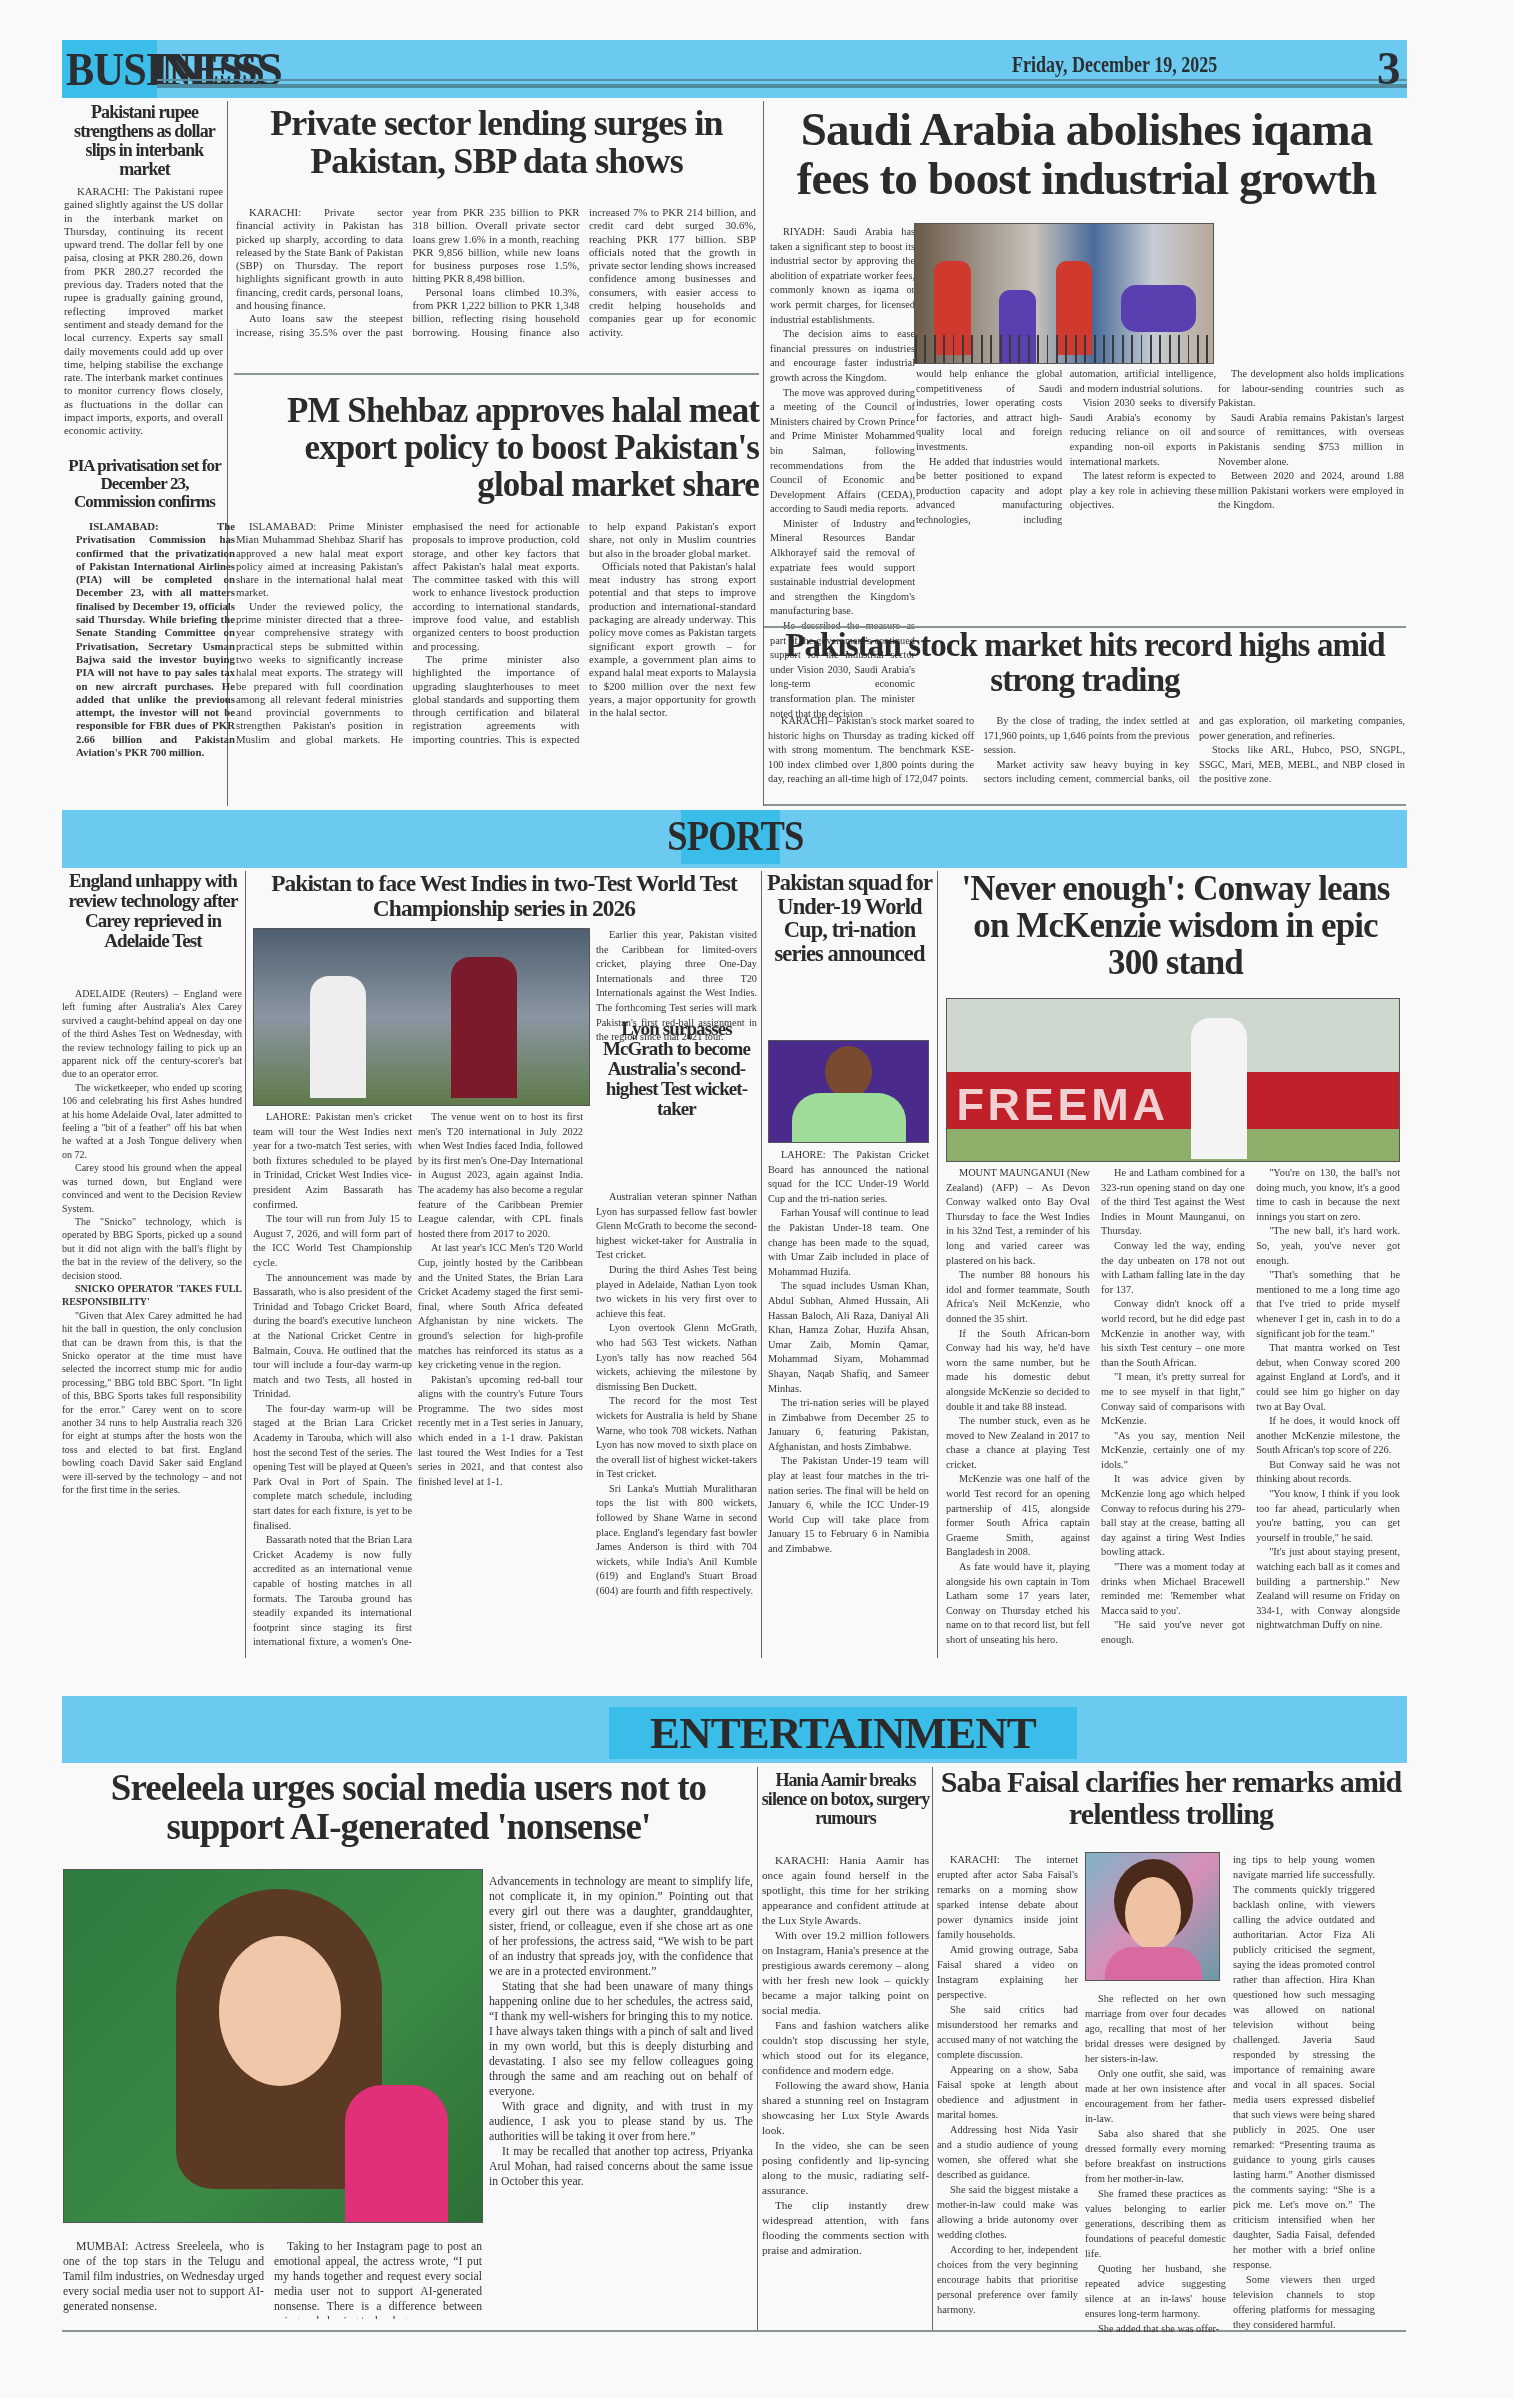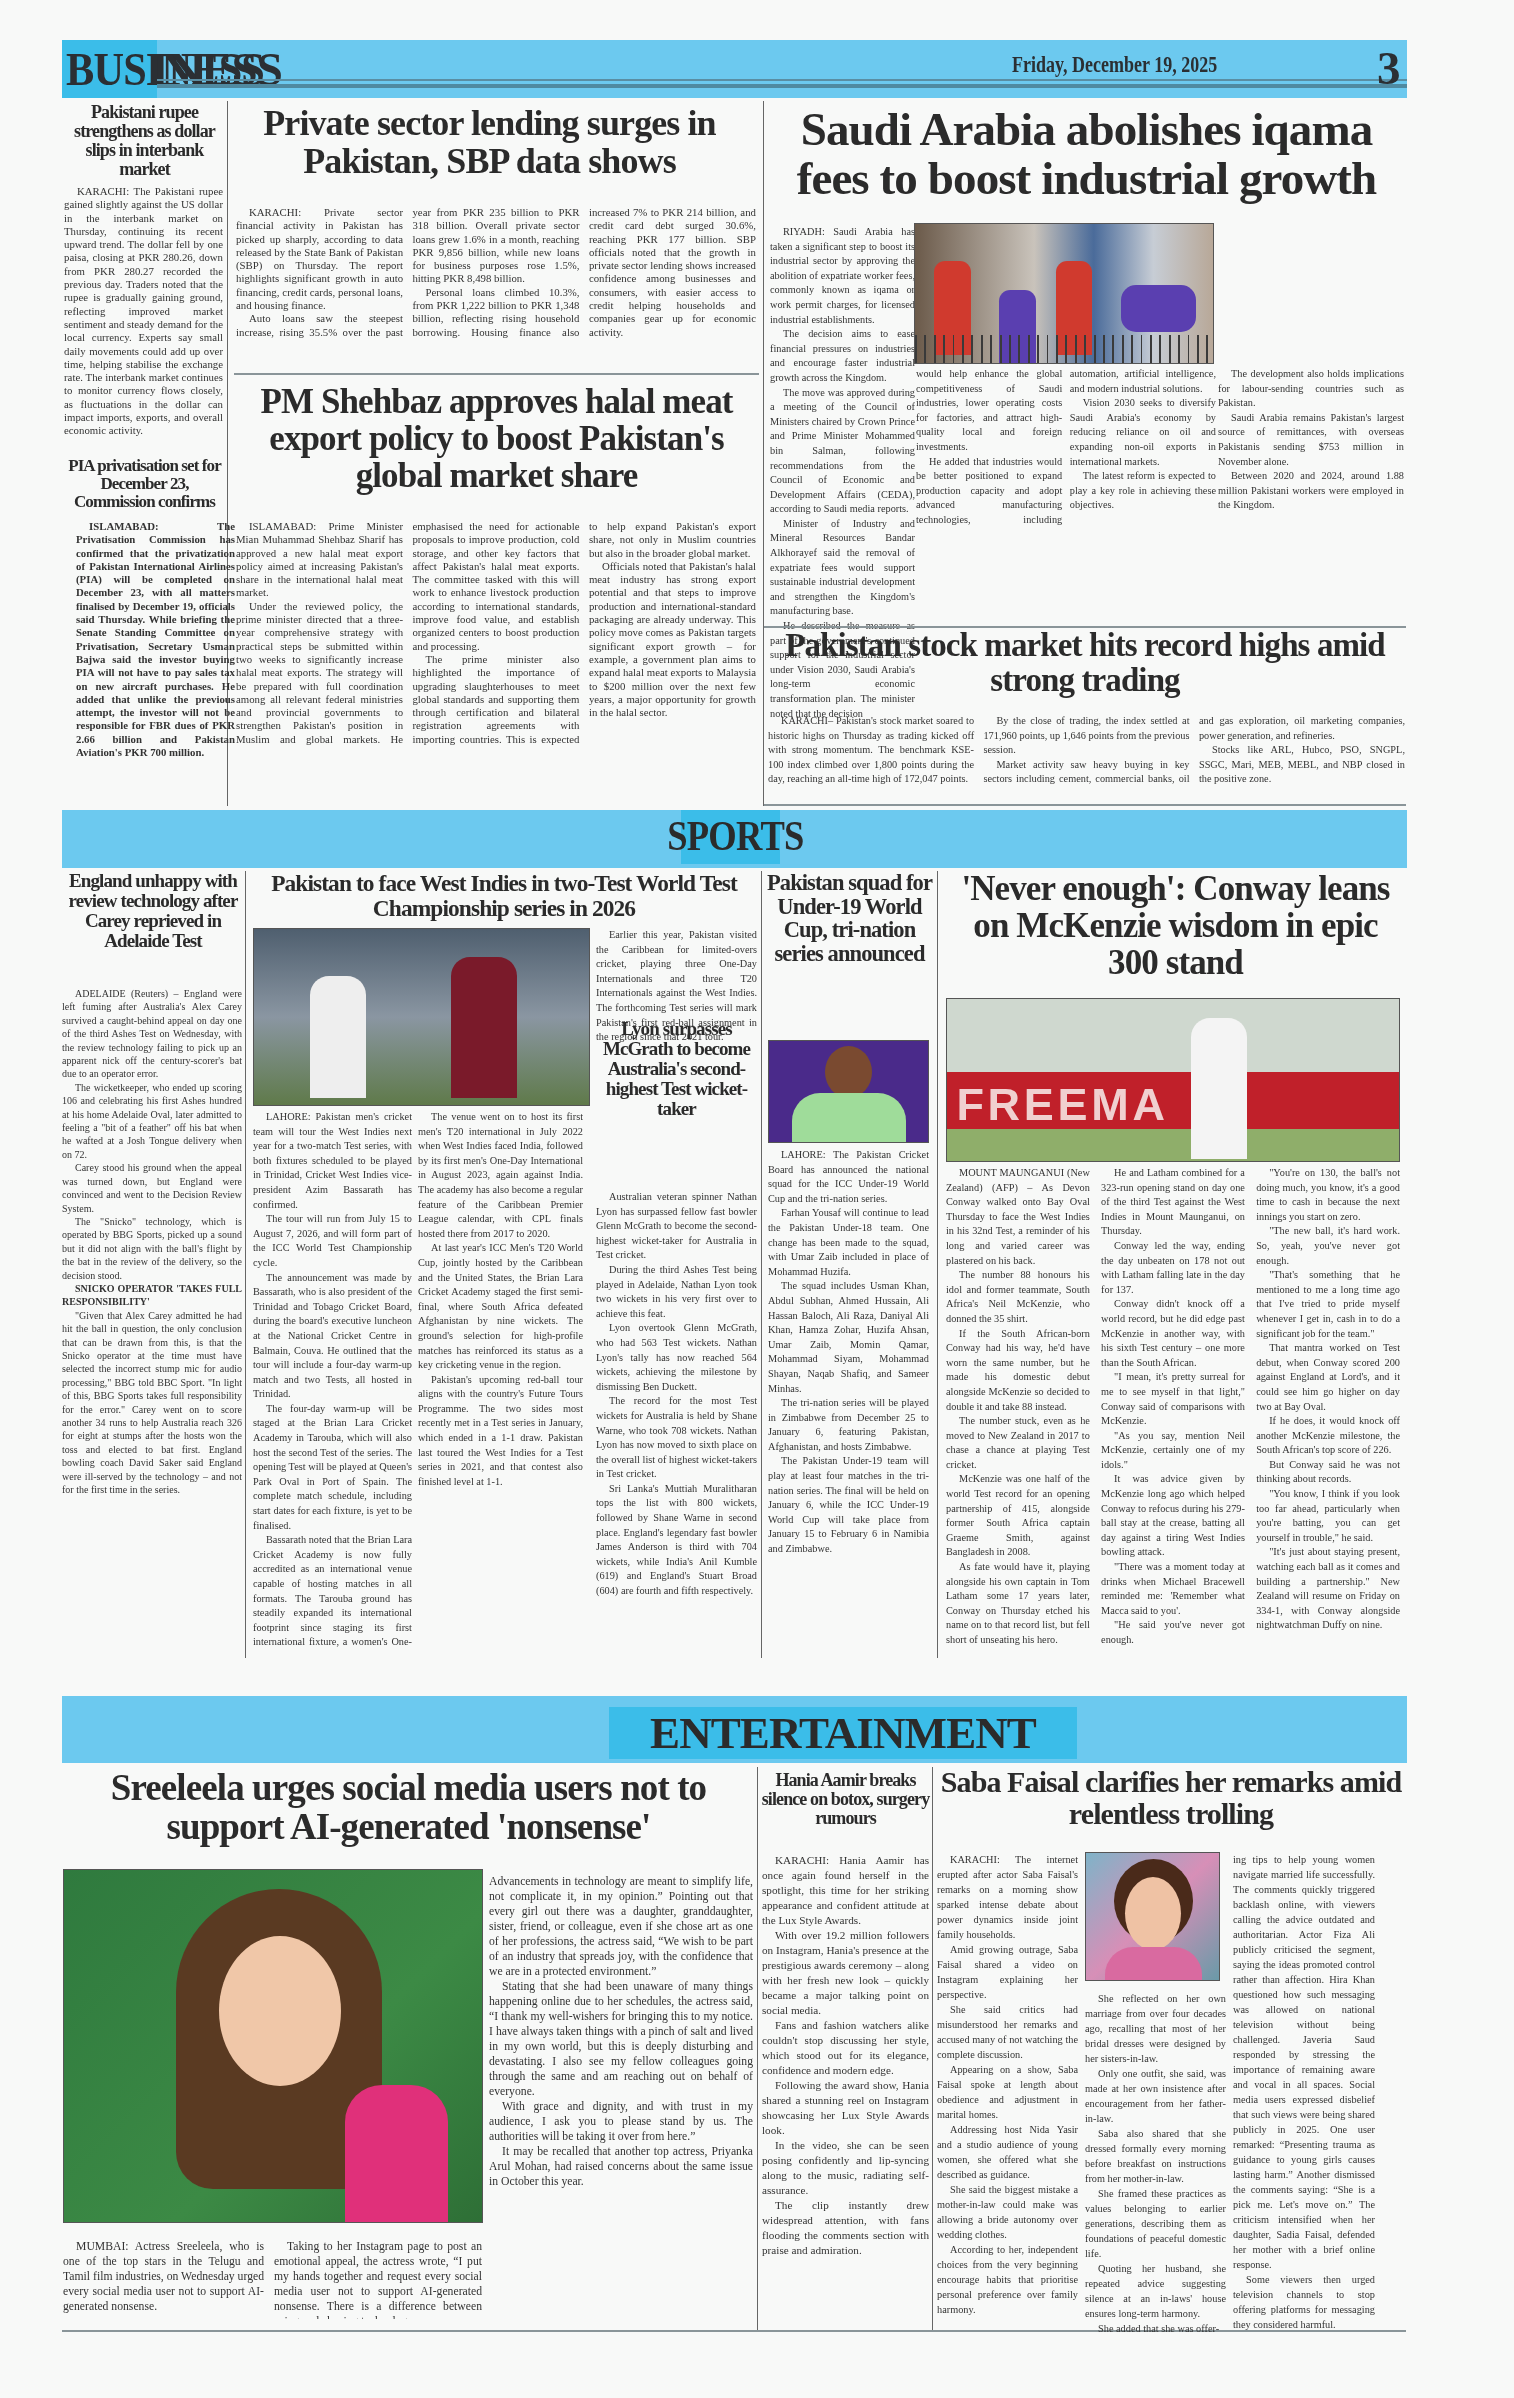--- a/index.html
+++ b/index.html
@@ -35,29 +35,29 @@
 <div class="abs hl" style="left:64px;top:103px;width:161px;font-size:18px;">Pakistani rupee strengthens as dollar slips in interbank market</div>
 <div class="abs txt" style="left:64px;top:185px;width:159px;">
   <p>KARACHI: The Pakistani rupee gained slightly against the US dollar in the interbank market on Thursday, continuing its recent upward trend. The dollar fell by one paisa, closing at PKR 280.26, down from PKR 280.27 recorded the previous day. Traders noted that the rupee is gradually gaining ground, reflecting improved market sentiment and steady demand for the local currency. Experts say small daily movements could add up over time, helping stabilise the exchange rate. The interbank market continues to monitor currency flows closely, as fluctuations in the dollar can impact imports, exports, and overall economic activity.</p>
 </div>
 
 <div class="abs hl" style="left:64px;top:457px;width:161px;font-size:17px;">PIA privatisation set for December 23, Commission confirms</div>
 <div class="abs txt" style="left:76px;top:520px;width:159px;font-weight:bold;">
   <p>ISLAMABAD: The Privatisation Commission has confirmed that the privatization of Pakistan International Airlines (PIA) will be completed on December 23, with all matters finalised by December 19, officials said Thursday. While briefing the Senate Standing Committee on Privatisation, Secretary Usman Bajwa said the investor buying PIA will not have to pay sales tax on new aircraft purchases. He added that unlike the previous attempt, the investor will not be responsible for FBR dues of PKR 2.66 billion and Pakistan Aviation's PKR 700 million.</p>
 </div>
 
-<div class="abs hl" style="left:227px;top:105px;width:525px;font-size:36px;">Private sector lending surges in Pakistan, SBP data shows</div>
+<div class="abs hl" style="left:234px;top:105px;width:525px;font-size:36px;">Private sector lending surges in Pakistan, SBP data shows</div>
 <div class="abs txt col3" style="left:236px;top:206px;width:520px;height:159px;">
   <p>KARACHI: Private sector financial activity in Pakistan has picked up sharply, according to data released by the State Bank of Pakistan (SBP) on Thursday. The report highlights significant growth in auto financing, credit cards, personal loans, and housing finance.</p>
   <p>Auto loans saw the steepest increase, rising 35.5% over the past year from PKR 235 billion to PKR 318 billion. Overall private sector loans grew 1.6% in a month, reaching PKR 9,856 billion, while new loans for business purposes rose 1.5%, hitting PKR 8,498 billion.</p>
   <p>Personal loans climbed 10.3%, from PKR 1,222 billion to PKR 1,348 billion, reflecting rising household borrowing. Housing finance also increased 7% to PKR 214 billion, and credit card debt surged 30.6%, reaching PKR 177 billion. SBP officials noted that the growth in private sector lending shows increased confidence among businesses and consumers, with easier access to credit helping households and companies gear up for economic activity.</p>
 </div>
 <div class="hrule" style="left:234px;top:373px;width:525px;"></div>
 
-<div class="abs hl" style="left:234px;top:384px;width:525px;font-size:35px;">PM Shehbaz approves halal meat export policy to boost Pakistan's global market share</div>
+<div class="abs hl" style="left:234px;top:393px;width:525px;font-size:35px;text-align:right;">PM Shehbaz approves halal meat export policy to boost Pakistan's global market share</div>
 <div class="abs txt col3" style="left:236px;top:520px;width:520px;height:281px;">
   <p>ISLAMABAD: Prime Minister Mian Muhammad Shehbaz Sharif has approved a new halal meat export policy aimed at increasing Pakistan's share in the international halal meat market.</p>
   <p>Under the reviewed policy, the prime minister directed that a three-year comprehensive strategy with practical steps be submitted within two weeks to significantly increase halal meat exports. The strategy will be prepared with full coordination among all relevant federal ministries and provincial governments to strengthen Pakistan's position in Muslim and global markets. He emphasised the need for actionable proposals to improve production, cold storage, and other key factors that affect Pakistan's halal meat exports. The committee tasked with this will work to enhance livestock production according to international standards, improve food value, and establish organized centers to boost production and processing.</p>
   <p>The prime minister also highlighted the importance of upgrading slaughterhouses to meet global standards and supporting them through certification and bilateral registration agreements with importing countries. This is expected to help expand Pakistan's export share, not only in Muslim countries but also in the broader global market.</p>
   <p>Officials noted that Pakistan's halal meat industry has strong export potential and that steps to improve production and international-standard packaging are already underway. This policy move comes as Pakistan targets significant export growth – for example, a government plan aims to expand halal meat exports to Malaysia to $200 million over the next few years, a major opportunity for growth in the halal sector.</p>
 </div>
 
 <div class="abs hl" style="left:768px;top:105px;width:637px;font-size:47px;">Saudi Arabia abolishes iqama fees to boost industrial growth</div>
 <div class="abs txt" style="left:770px;top:225px;width:145px;font-size:10.3px;line-height:14.6px;">
   <p>RIYADH: Saudi Arabia has taken a significant step to boost its industrial sector by approving the abolition of expatriate worker fees, commonly known as iqama or work permit charges, for licensed industrial establishments.</p>

